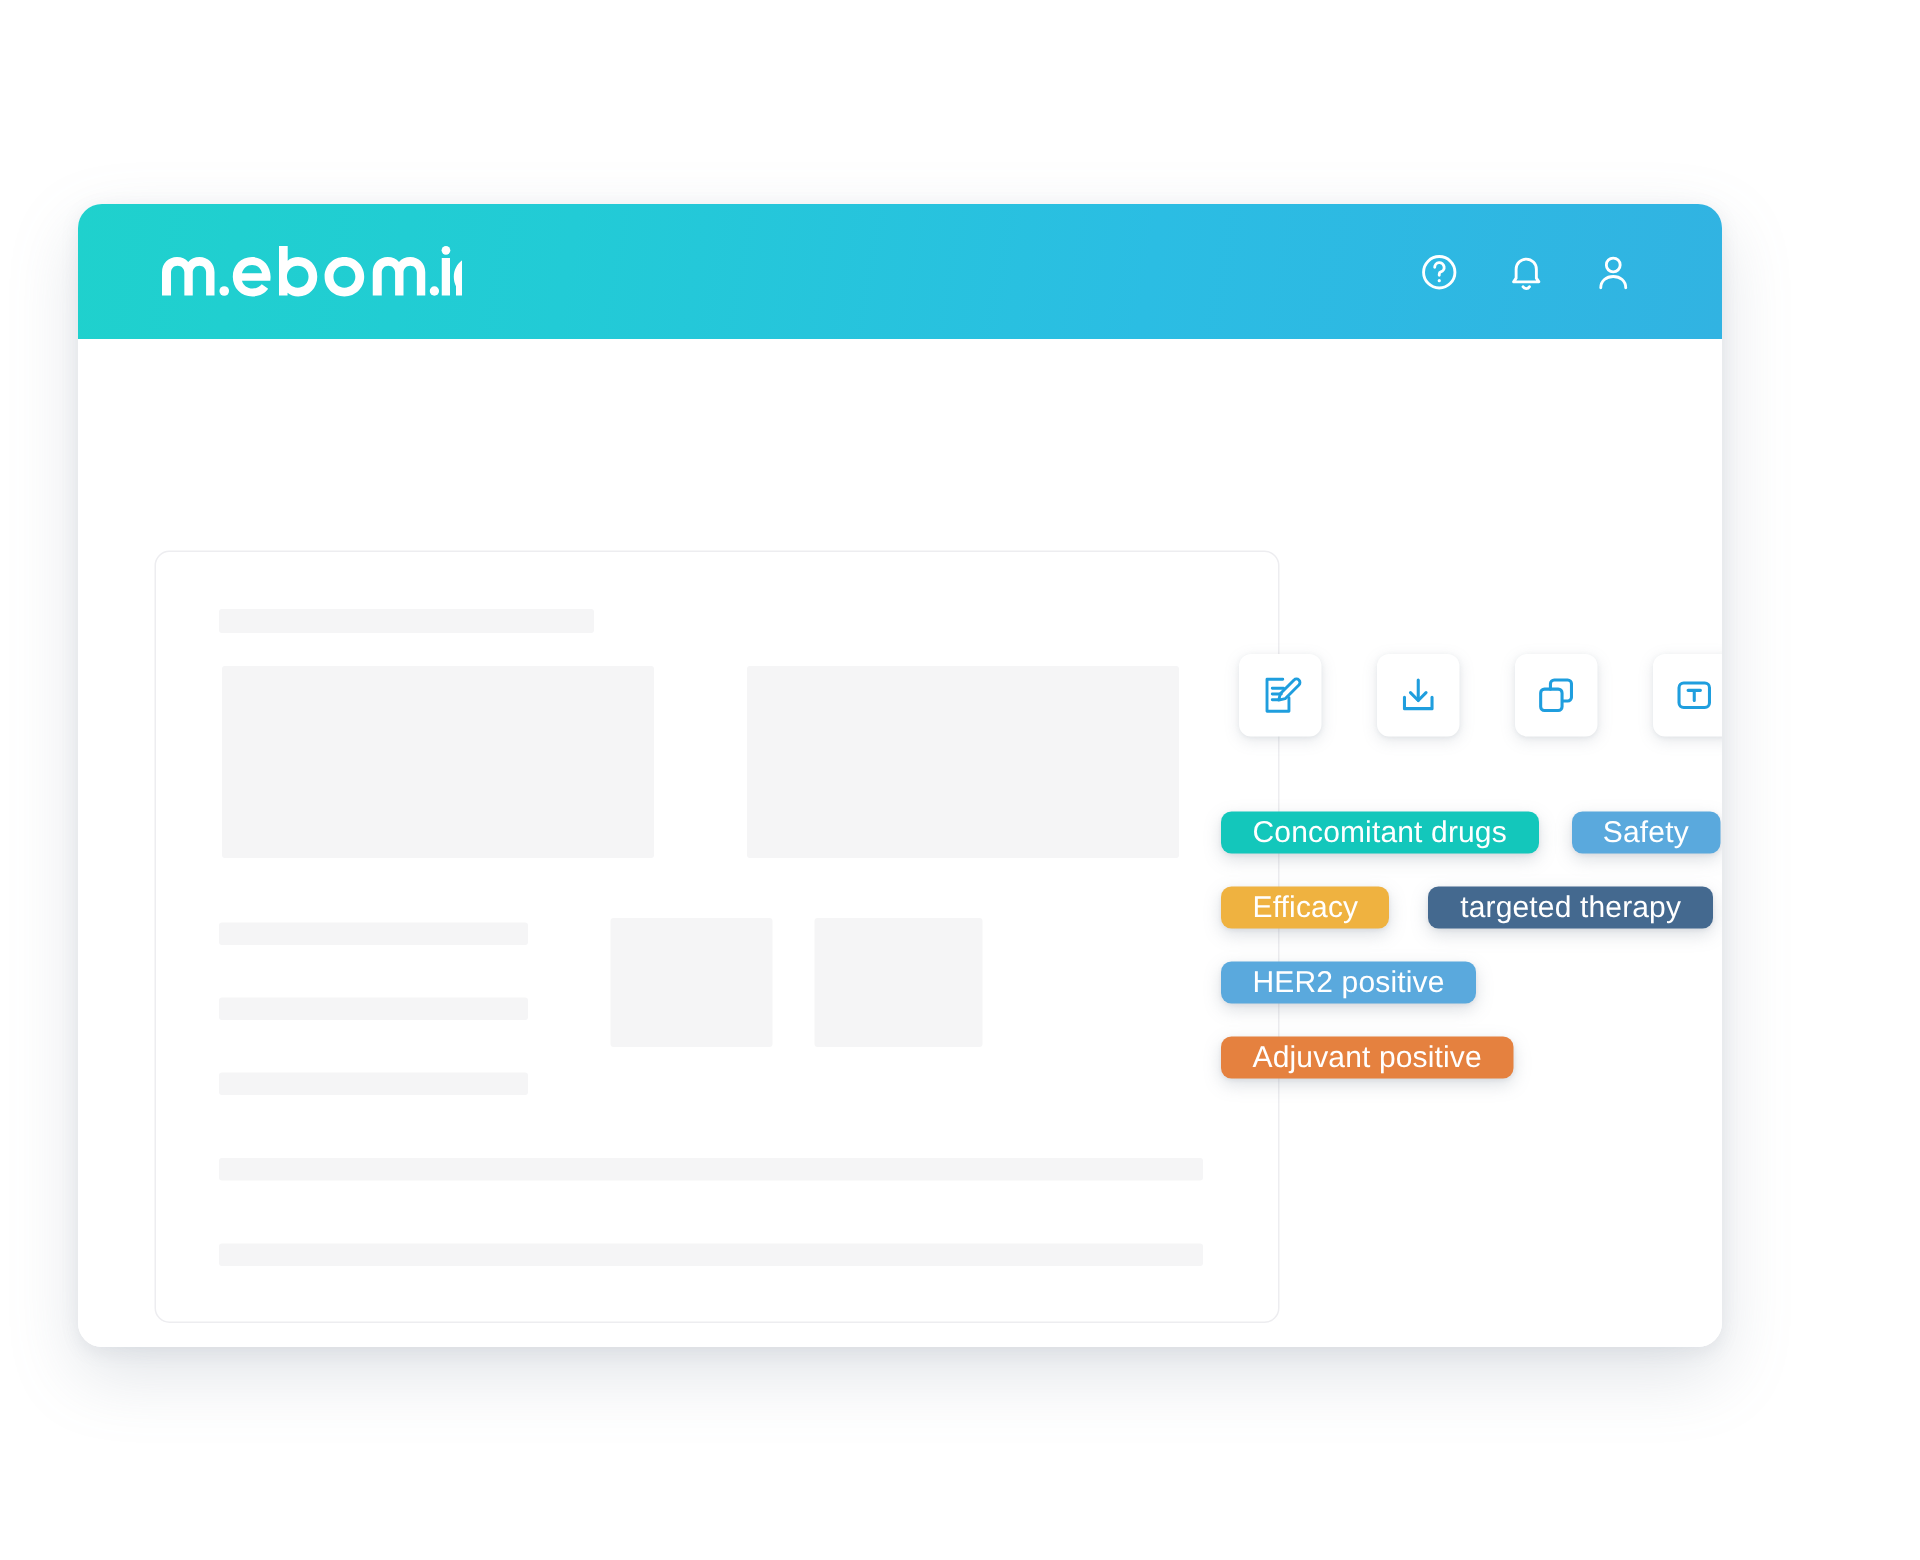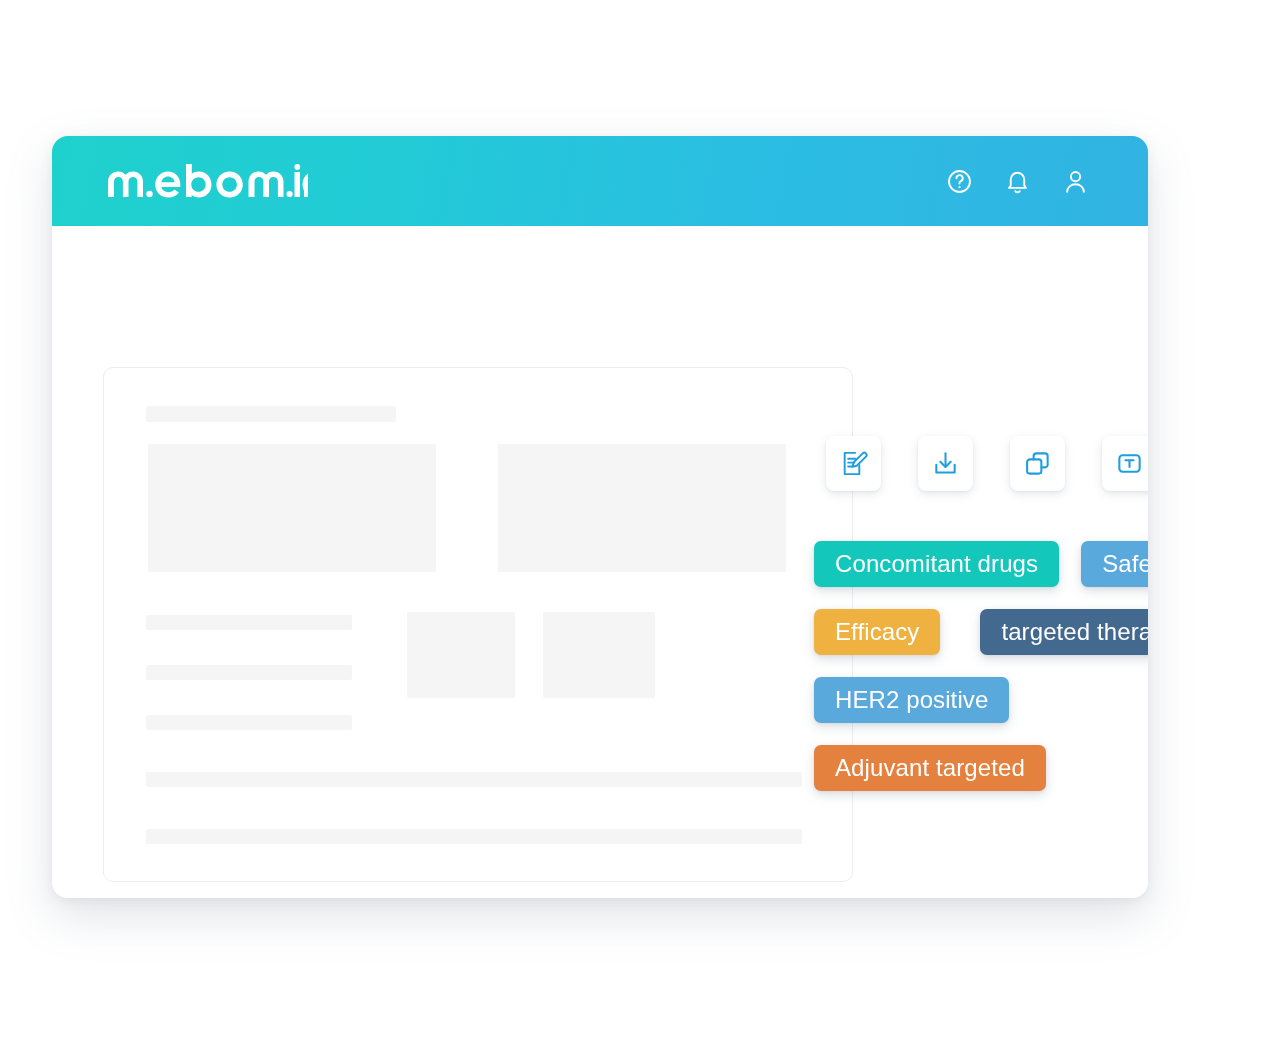--- a/index.html
+++ b/index.html
@@ -145,34 +145,34 @@
   .tag-row {
     display: flex;
     align-items: center;
     margin-bottom: 22px;
     white-space: nowrap;
   }
   .tag {
     display: inline-flex;
     align-items: center;
     justify-content: center;
-    height: 46px;
+    height: 28px;
     padding: 0 21px;
     border-radius: 7px;
     color: #ffffff;
-    font-size: 24px;
+    font-size: 20px;
     line-height: 1;
     letter-spacing: 0.1px;
     box-shadow: 0 4px 11px rgba(120, 133, 148, 0.26),
                 0 1px 3px rgba(120, 133, 148, 0.14);
     cursor: pointer;
     box-sizing: border-box;
   }
   .tag-gap-1 { margin-right: 22px; }
-  .tag-gap-2 { margin-right: 40px; }
+  .tag-gap-2 { margin-right: 26px; }
   .tag-gap-3 { margin-right: 22px; }
 </style>
 </head>
 <body>
 
 <div id="stage">
 
   <div class="app-window">
 
     <div class="app-header">
@@ -297,20 +297,20 @@
         <div class="tag-row">
           <span class="tag tag-gap-2" style="background:#efb240">Efficacy</span>
           <span class="tag" style="background:#44698f">targeted therapy</span>
         </div>
 
         <div class="tag-row">
           <span class="tag" style="background:#5aa9dd">HER2 positive</span>
         </div>
 
         <div class="tag-row">
-          <span class="tag" style="background:#e5813f">Adjuvant targeted</span>
+          <span class="tag" style="background:#e5813f">Adjuvant positive</span>
         </div>
 
       </div>
 
     </div>
   </div>
 </div>
 
 </body></html>

